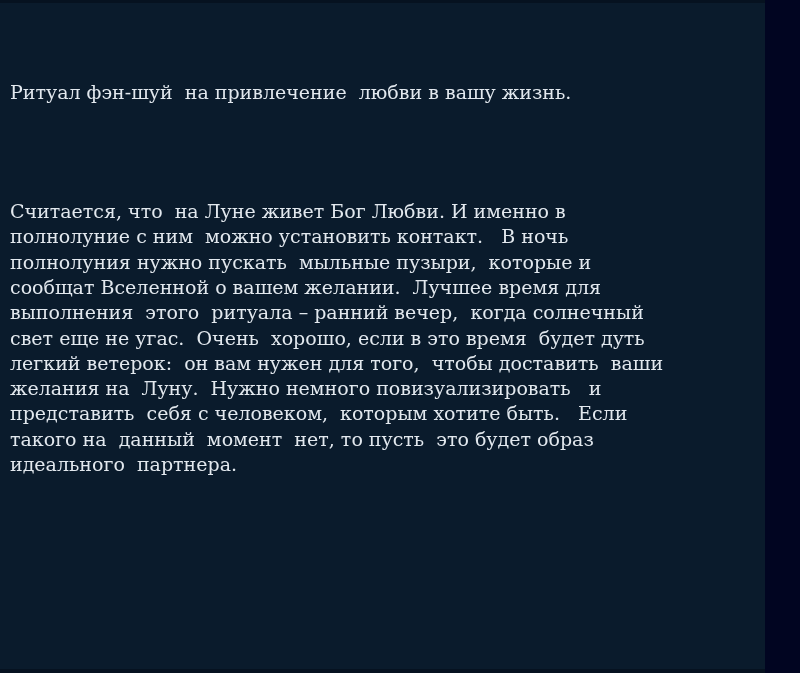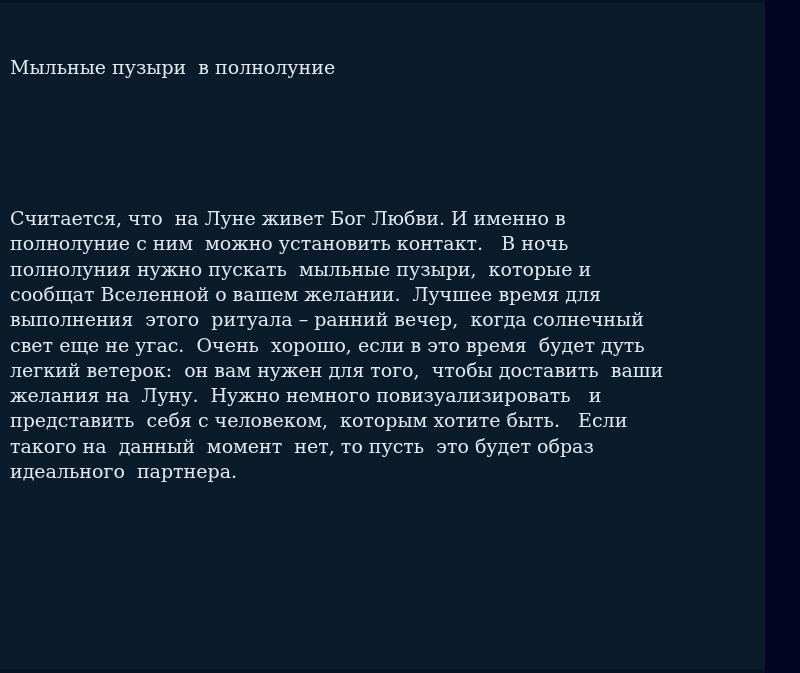--- a/index.html
+++ b/index.html
@@ -56,22 +56,22 @@
   .article-subtitle { margin: 0 0 18px 0; }
   .para { margin: 0 0 25px 0; }
   .para:last-child { margin-bottom: 16px; }
 </style>
 </head>
 <body>
 
 <div class="page">
 
   <div class="content">
-    <div class="article-title">Мыльные пузыри  в полнолуние</div>
 
+    <div class="article-subtitle">Ритуал фэн-шуй  на привлечение  любви в вашу жизнь.</div>
 
     <div class="para">Считается, что  на Луне живет Бог Любви. И именно в
 полнолуние с ним  можно установить контакт.   В ночь
 полнолуния нужно пускать  мыльные пузыри,  которые и
 сообщат Вселенной о вашем желании.  Лучшее время для
 выполнения  этого  ритуала – ранний вечер,  когда солнечный
 свет еще не угас.  Очень  хорошо, если в это время  будет дуть
 легкий ветерок:  он вам нужен для того,  чтобы доставить  ваши
 желания на  Луну.  Нужно немного повизуализировать   и
 представить  себя с человеком,  которым хотите быть.   Если

